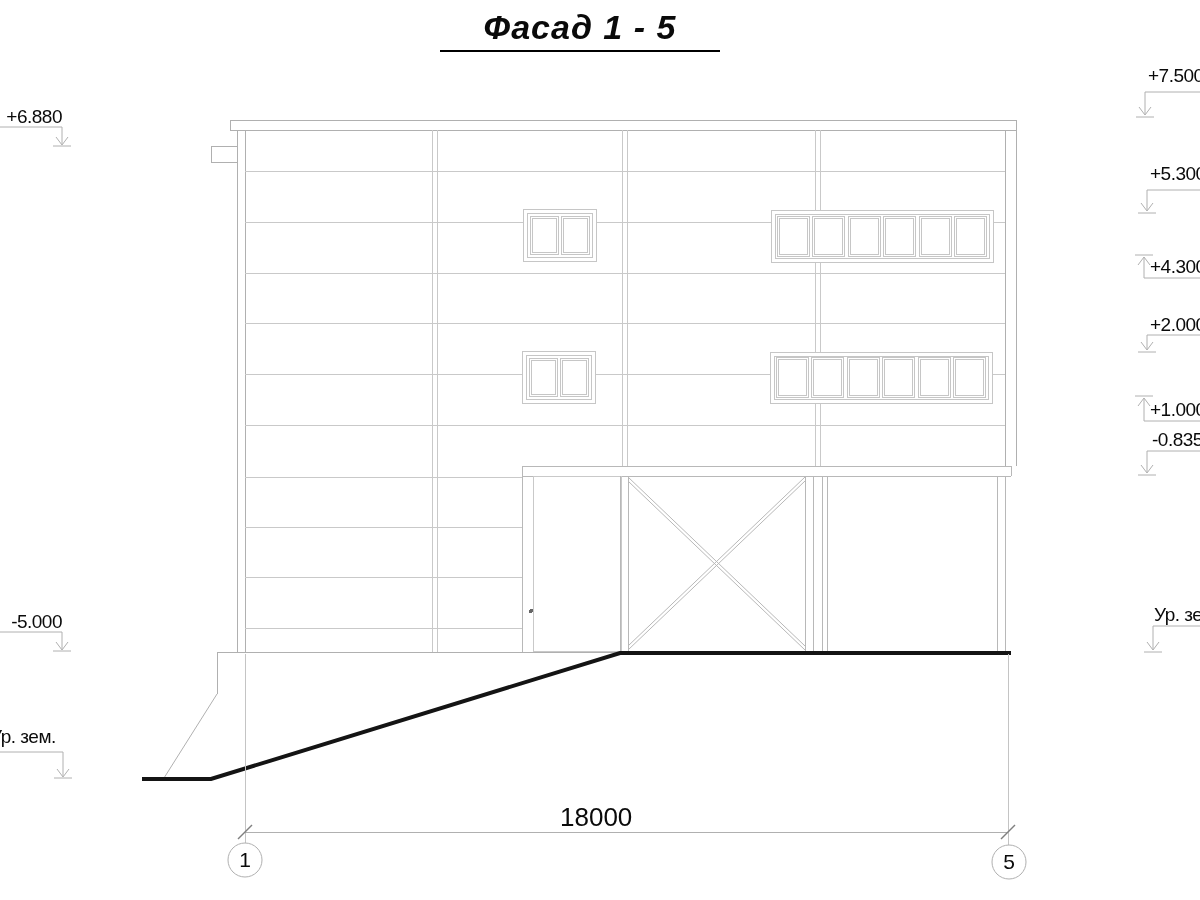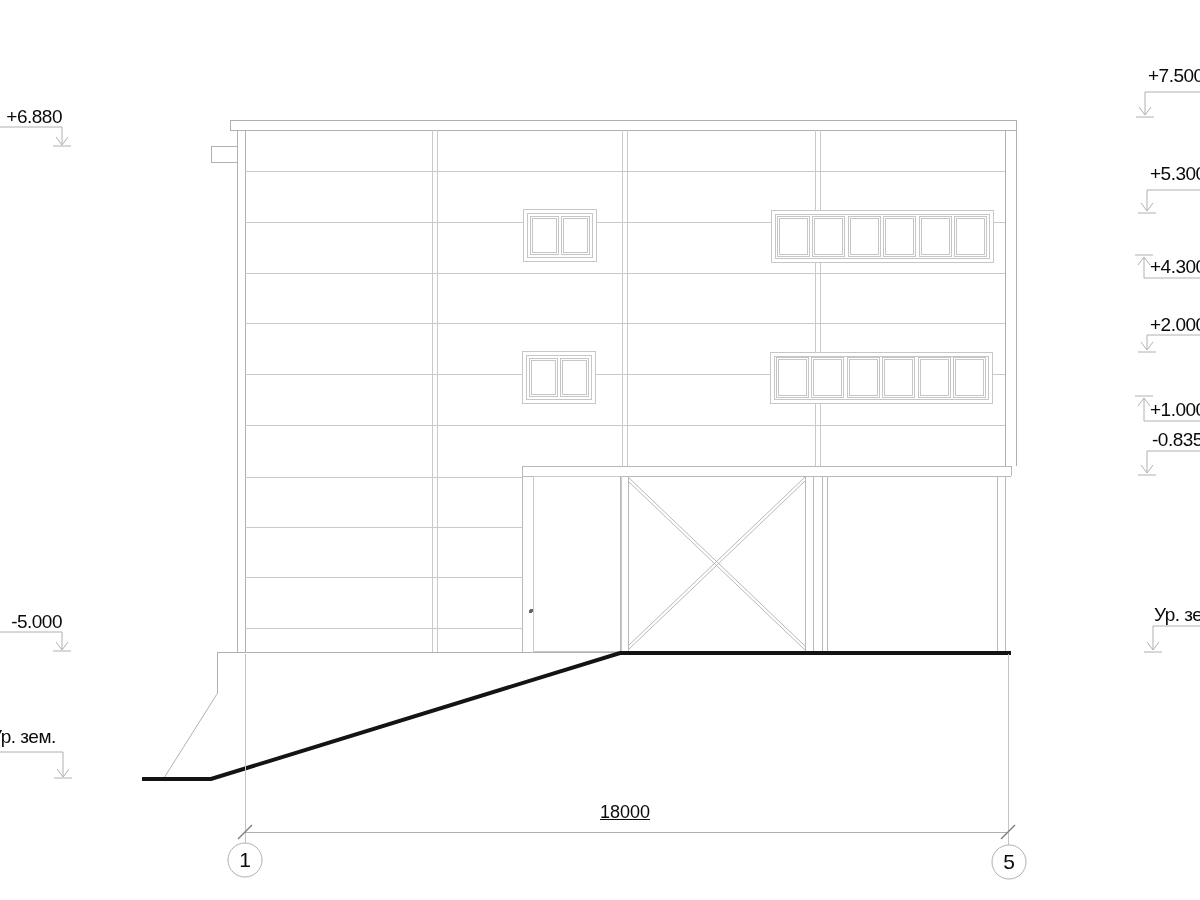--- a/index.html
+++ b/index.html
@@ -9,21 +9,21 @@
   }
   svg{position:absolute;left:0;top:0;}
   .txt{position:absolute;white-space:nowrap;color:#0a0a0a;}
   .title{
     font-size:34px;font-weight:bold;font-style:italic;
     text-align:center;border-bottom:2px solid #000;padding-bottom:3px;
     letter-spacing:1px;
   }
   .mark{font-size:19px;letter-spacing:-0.5px;}
   .mark.r{text-align:right;}
-  .dim{font-size:18px;text-align:center;text-decoration:underline;}
+  .dim{font-size:26px;text-align:left;}
   .axis-num{font-size:21px;text-align:center;}
 </style>
 </head>
 <body>
 
 <div class="canvas">
 
   <svg width="1200" height="900" viewBox="0 0 1200 900">
 
     <defs>
@@ -158,20 +158,21 @@
       <path d="M1200,92 H1145 M1145,92 V114 M1139,107 L1145,115 L1151,107 M1136,117 H1154"></path>
       <path d="M1200,190 H1147 M1147,190 V210 M1141,203 L1147,211 L1153,203 M1138,213 H1156"></path>
       <path d="M1135,255 H1153 M1138,265 L1144,257 L1150,265 M1144,257 V278 M1144,278 H1200"></path>
       <path d="M1200,335 H1147 M1147,335 V349 M1141,342 L1147,350 L1153,342 M1138,352 H1156"></path>
       <path d="M1135,396 H1153 M1138,406 L1144,398 L1150,406 M1144,398 V421 M1144,421 H1200"></path>
       <path d="M1200,451 H1147 M1147,451 V472 M1141,465 L1147,473 L1153,465 M1138,475 H1156"></path>
       <path d="M1200,626 H1153 M1153,626 V649 M1147,642 L1153,650 L1159,642 M1144,652 H1162"></path>
     </g>
   </svg>
 
+  <div class="txt title" style="left:440px;top:8px;width:280px;">Фасад 1 - 5</div>
 
   <div class="txt mark r" style="left:-6px;top:106px;width:68px;">+6.880</div>
   <div class="txt mark r" style="left:-6px;top:611px;width:68px;">-5.000</div>
   <div class="txt mark" style="left:-10px;top:726px;">Ур. зем.</div>
 
   <div class="txt mark" style="left:1148px;top:65px;">+7.500</div>
   <div class="txt mark" style="left:1150px;top:163px;">+5.300</div>
   <div class="txt mark" style="left:1150px;top:256px;">+4.300</div>
   <div class="txt mark" style="left:1150px;top:314px;">+2.000</div>
   <div class="txt mark" style="left:1150px;top:399px;">+1.000</div>

